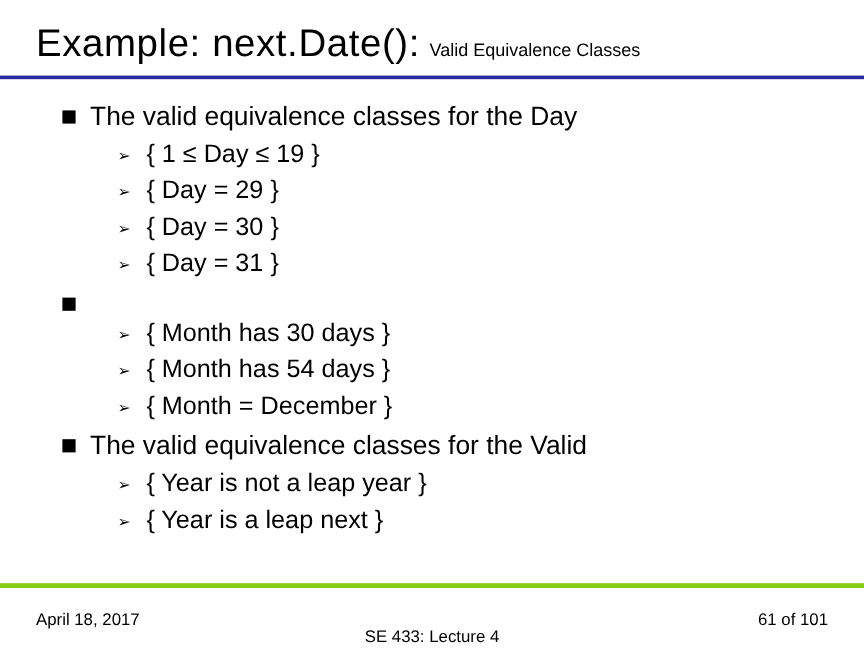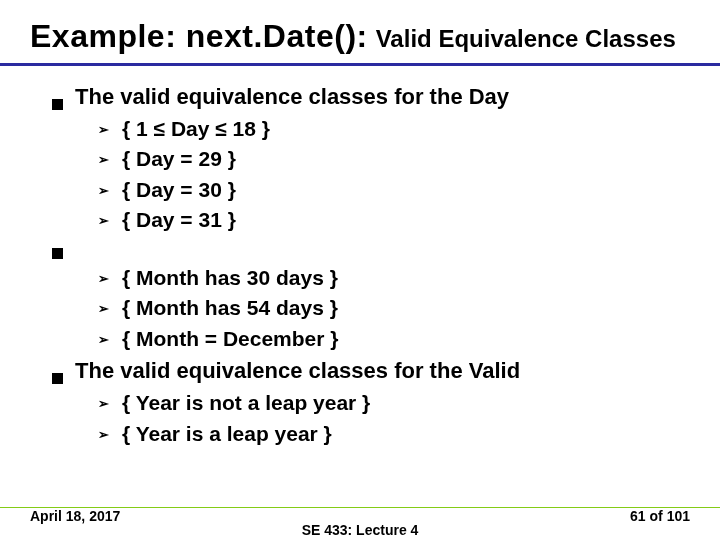--- a/index.html
+++ b/index.html
@@ -1,29 +1,29 @@
 <!DOCTYPE html>
 <html><head>
 <meta charset="utf-8">
 <style>
-  * { margin: 0; padding: 0; box-sizing: border-box; font-weight: bold; }
+  * { margin: 0; padding: 0; box-sizing: border-box; }
   html, body { width: 720px; height: 540px; background: #fff; font-family: Arial, Helvetica, sans-serif; color: #000; }
   .slide { width: 720px; height: 540px; position: relative; padding: 18px 30px 0 30px; }
   .title-line { display: flex; align-items: baseline; gap: 8px; padding-bottom: 6px; }
   .title-main { font-size: 32px; letter-spacing: 0.5px; }
-  .title-sub { font-size: 24px; }
+  .title-sub { font-size: 15px; }
   .rule { height: 3px; background: #2a2aa0; margin: 2px -30px 18px -30px; }
   .content { padding-left: 22px; }
   .sec { margin-bottom: 4px; }
-  .sec-head { display: flex; align-items: flex-end; gap: 12px; font-size: 22px; margin-bottom: 4px; }
+  .sec-head { display: flex; align-items: flex-start; gap: 12px; font-size: 22px; margin-bottom: 4px; }
   .bullet-sq { width: 11px; height: 11px; background: #000; margin-top: 8px; flex: 0 0 11px; }
   .items { padding-left: 46px; }
   .item { display: flex; align-items: flex-start; gap: 10px; font-size: 21px; line-height: 1.45; }
   .arrow { font-size: 13px; color: #000; margin-top: 7px; width: 14px; flex: 0 0 14px; }
-  .footer { position: absolute; left: 0; right: 0; bottom: 16px; border-top: 1px solid #84cc16; padding: 0 30px 0 30px; display: flex; justify-content: space-between; font-size: 14px; color: #000; }
+  .footer { position: absolute; left: 0; right: 0; bottom: 16px; border-top: 4px solid #84cc16; padding: 18px 30px 0 30px; display: flex; justify-content: space-between; font-size: 14px; color: #000; }
   .footer .center { position: absolute; left: 50%; transform: translateX(-50%); margin-top: 14px; }
 </style>
 </head>
 <body>
 
 <div class="slide">
 
   <div class="title-line">
     <span class="title-main">Example: next.Date():</span>
     <span class="title-sub">Valid Equivalence Classes</span>
@@ -33,21 +33,21 @@
   <div class="content">
 
     <div class="sec">
       <div class="sec-head">
         <span class="bullet-sq"></span>
         <span>The valid equivalence classes for the Day</span>
       </div>
       <div class="items">
         <div class="item">
           <span class="arrow">➢</span>
-          <span>{ 1 ≤ Day ≤ 18 }</span>
+          <span>{ 1 ≤ Day ≤ 19 }</span>
         </div>
         <div class="item">
           <span class="arrow">➢</span>
           <span>{ Day = 29 }</span>
         </div>
         <div class="item">
           <span class="arrow">➢</span>
           <span>{ Day = 30 }</span>
         </div>
         <div class="item">
@@ -82,21 +82,21 @@
         <span class="bullet-sq"></span>
         <span>The valid equivalence classes for the Valid</span>
       </div>
       <div class="items">
         <div class="item">
           <span class="arrow">➢</span>
           <span>{ Year is not a leap year }</span>
         </div>
         <div class="item">
           <span class="arrow">➢</span>
-          <span>{ Year is a leap year }</span>
+          <span>{ Year is a leap next }</span>
         </div>
       </div>
     </div>
 
   </div>
 
   <div class="footer">
     <span>April 18, 2017</span>
     <span class="center">SE 433: Lecture 4</span>
     <span>61 of 101</span>

